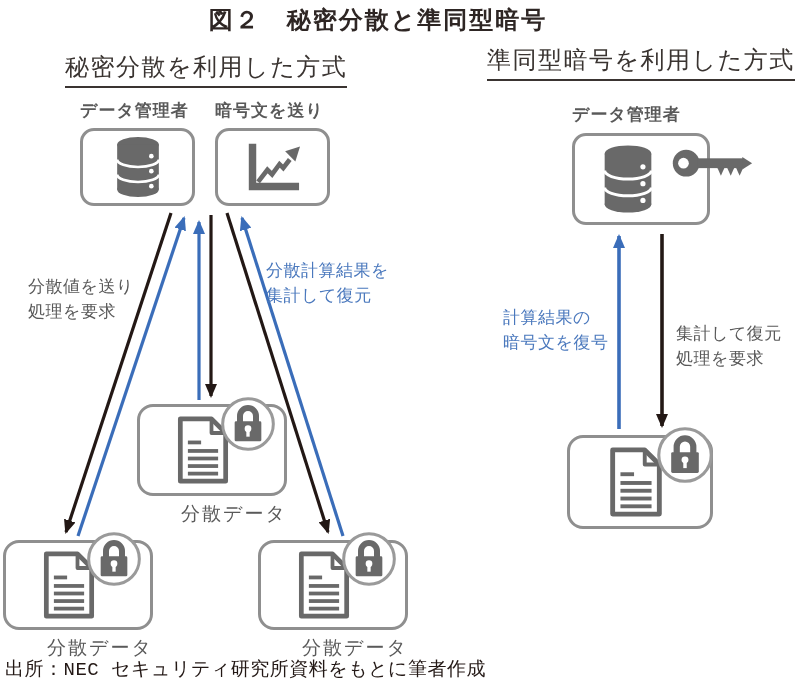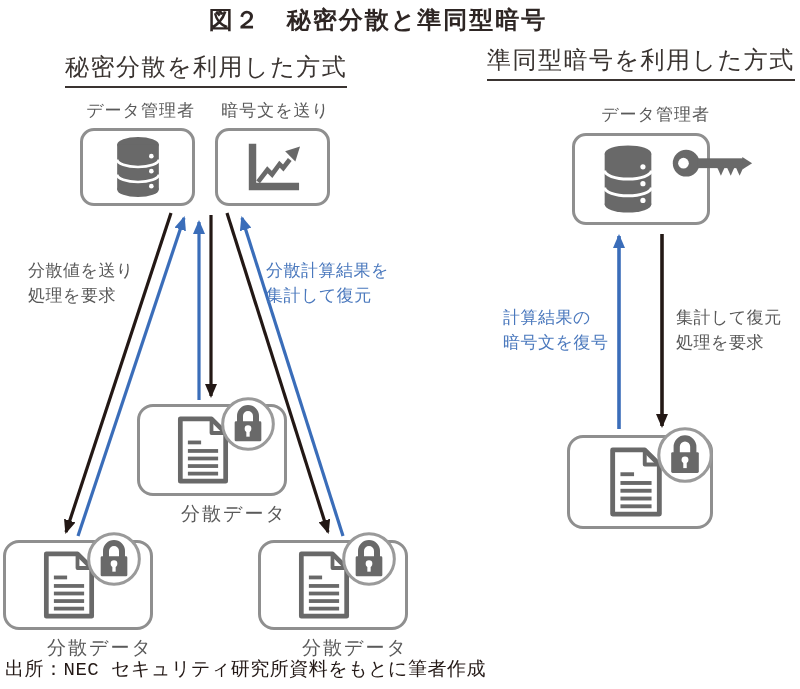--- a/index.html
+++ b/index.html
@@ -11,29 +11,29 @@
     --text-gray:#595959;
   }
   *{margin:0;padding:0;box-sizing:border-box;}
   html,body{width:800px;height:689px;background:#fff;overflow:hidden;}
   body{position:relative;font-family:"Liberation Sans","DejaVu Sans",sans-serif;color:#231815;}
   .abs{position:absolute;}
   .title{top:4px;left:0;width:756px;text-align:center;font-size:24px;font-weight:bold;letter-spacing:2px;color:#2e2624;}
   .heading{font-size:24px;letter-spacing:1.5px;color:#3a3431;border-bottom:2px solid #3a3431;padding-bottom:3px;}
   .heading-left{left:65px;top:51px;}
   .heading-right{left:487px;top:44px;}
-  .actor-label{font-size:17px;color:var(--text-gray);text-align:right;letter-spacing:1px;}
+  .actor-label{font-size:17px;color:var(--text-gray);text-align:left;letter-spacing:1px;font-weight:bold;}
   .actor-box{border:3px solid var(--box-border);border-radius:14px;background:#fff;display:flex;align-items:center;justify-content:center;}
   .arrow-layer{left:0;top:0;width:800px;height:689px;z-index:1;pointer-events:none;}
   .ln-black{stroke:var(--arrow-black);fill:none;}
   .ln-blue{stroke:var(--arrow-blue);fill:none;}
   .mk-black{fill:var(--arrow-black);}
   .mk-blue{fill:var(--arrow-blue);}
   .flow-label{font-size:17px;line-height:1.45;white-space:pre-line;letter-spacing:0.5px;z-index:3;}
-  .flow-gray{color:var(--text-gray);}
+  .flow-gray{color:var(--text-gray);margin-top:16px;}
   .flow-blue{color:var(--text-blue);}
   .data-box{z-index:2;}
   .frame{position:absolute;inset:0;border:3.5px solid var(--box-border);border-radius:16px;background:#fff;}
   .data-label{position:absolute;top:calc(100% + 5px);left:0;width:100%;text-align:right;font-size:19px;color:var(--text-gray);letter-spacing:2px;font-family:Liberation Mono, monospace;}
   .icon{color:var(--icon-gray);display:block;}
   .z2{z-index:2;}
   .source{left:5px;top:656px;font-family:Liberation Mono, monospace;font-size:19px;letter-spacing:0.5px;color:#231815;}
 </style>
 </head>
 <body>

